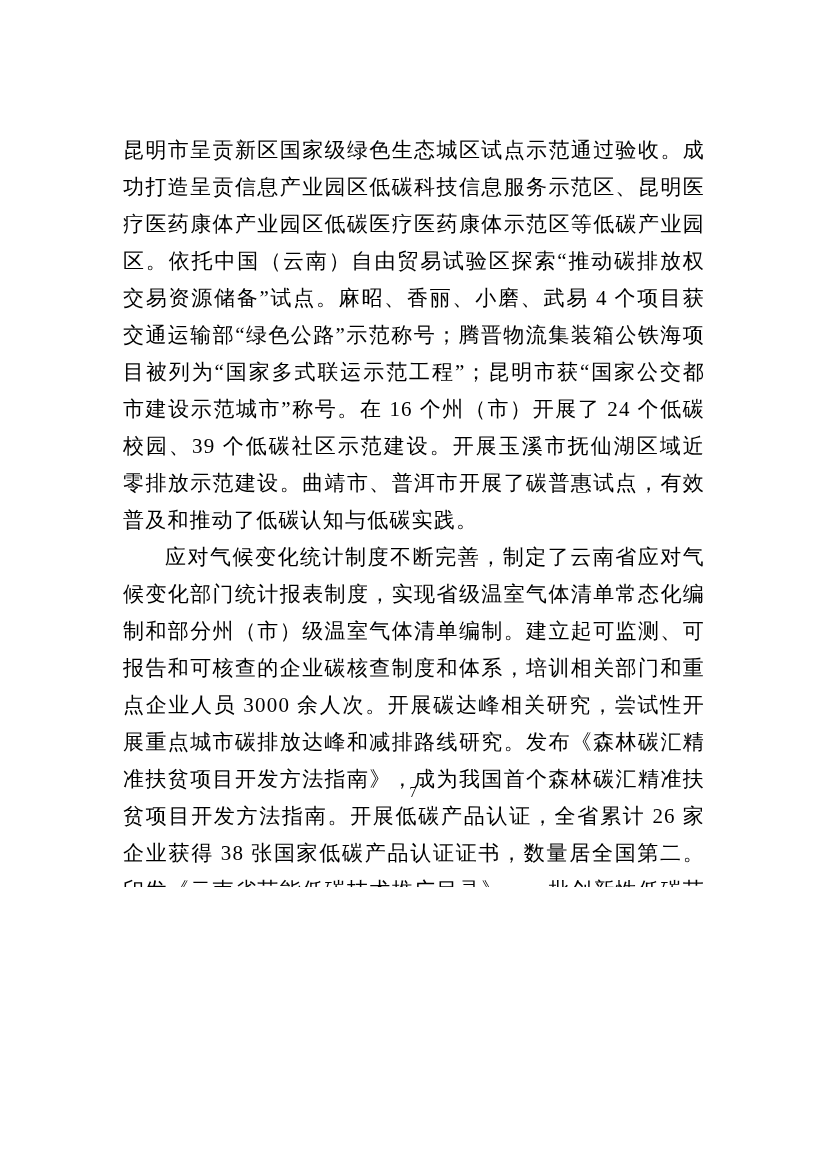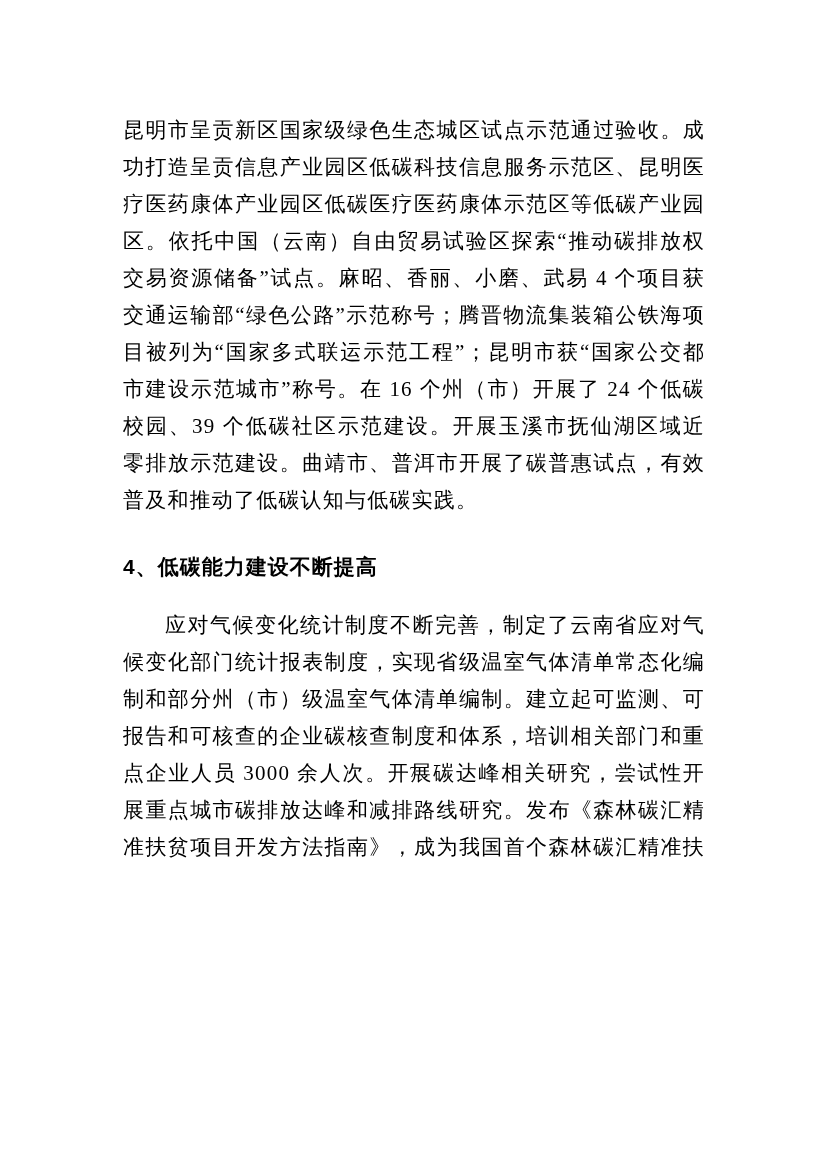--- a/index.html
+++ b/index.html
@@ -8,20 +8,21 @@
     background: #ffffff;
   }
   .page {
     position: relative;
     width: 826px;
     height: 867px;
     background: #ffffff;
     overflow: hidden;
     font-family: "Liberation Serif", "DejaVu Serif", serif;
     color: #000000;
+    margin-top: 20px;
   }
   .content {
     position: absolute;
     top: 112px;
     left: 123px;
     width: 582px;
   }
   .para {
     margin: 0;
     font-size: 21px;
@@ -55,17 +56,16 @@
     color: #000000;
     font-family: "Liberation Serif", "DejaVu Serif", serif;
   }
 </style>
 </head>
 <body>
 
 <div class="page">
   <div class="content">
     <p class="para">昆明市呈贡新区国家级绿色生态城区试点示范通过验收。成功打造呈贡信息产业园区低碳科技信息服务示范区、昆明医疗医药康体产业园区低碳医疗医药康体示范区等低碳产业园区。依托中国（云南）自由贸易试验区探索“推动碳排放权交易资源储备”试点。麻昭、香丽、小磨、武易 4 个项目获交通运输部“绿色公路”示范称号；腾晋物流集装箱公铁海项目被列为“国家多式联运示范工程”；昆明市获“国家公交都市建设示范城市”称号。在 16 个州（市）开展了 24 个低碳校园、39 个低碳社区示范建设。开展玉溪市抚仙湖区域近零排放示范建设。曲靖市、普洱市开展了碳普惠试点，有效普及和推动了低碳认知与低碳实践。</p>
-    <h2 class="heading">4、低碳能力建设不断提高</h2>
     <p class="para indent">应对气候变化统计制度不断完善，制定了云南省应对气候变化部门统计报表制度，实现省级温室气体清单常态化编制和部分州（市）级温室气体清单编制。建立起可监测、可报告和可核查的企业碳核查制度和体系，培训相关部门和重点企业人员 3000 余人次。开展碳达峰相关研究，尝试性开展重点城市碳排放达峰和减排路线研究。发布《森林碳汇精准扶贫项目开发方法指南》，成为我国首个森林碳汇精准扶贫项目开发方法指南。开展低碳产品认证，全省累计 26 家企业获得 38 张国家低碳产品认证证书，数量居全国第二。印发《云南省节能低碳技术推广目录》，一批创新性低碳节能技术获得推广和应用。</p>
   </div>
   <div class="page-number">7</div>
 </div>
 
 </body></html>

